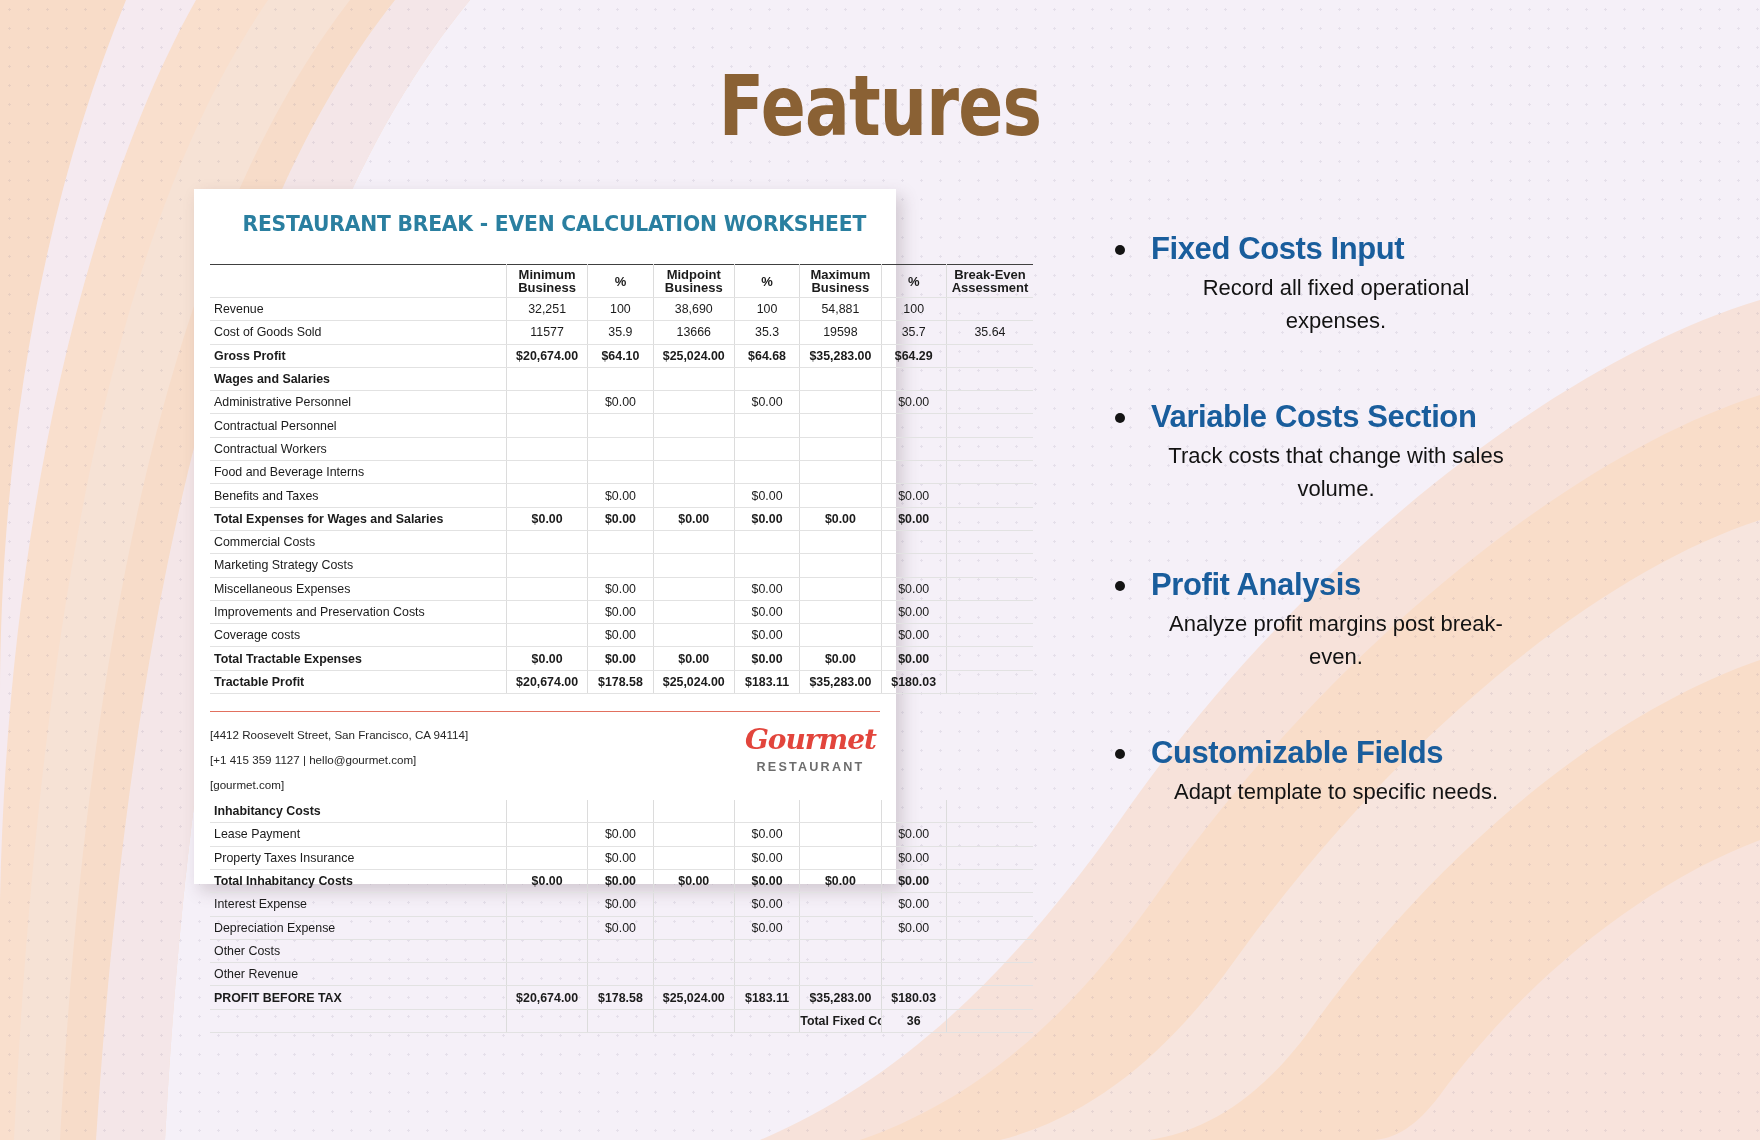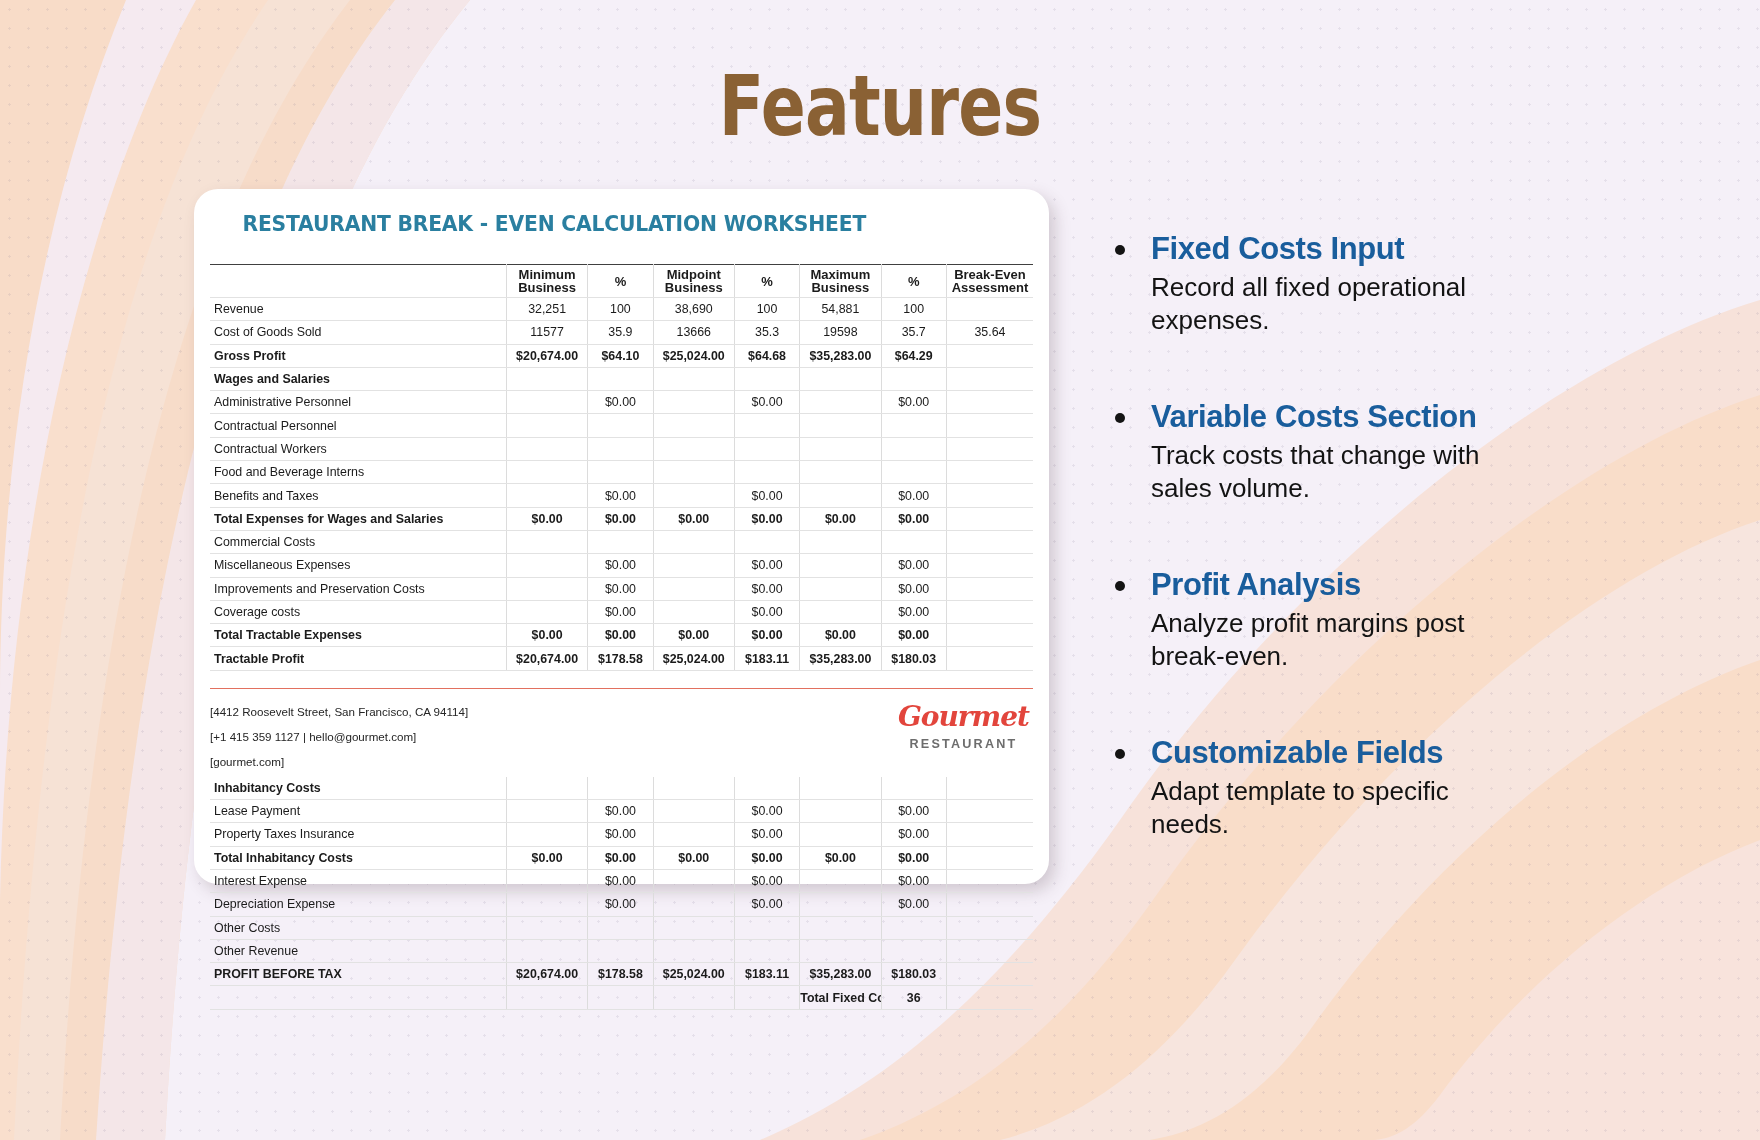--- a/index.html
+++ b/index.html
@@ -21,24 +21,23 @@
     font-weight:bold;
     font-size:83px;
     letter-spacing:-1px;
     color:#8a6134;
     transform:scaleX(.80);
     transform-origin:50% 50%;
   }
 
   
   #worksheet{
-    position:absolute;left:194px;top:189px;width:855px;height:695px;z-index:6;
+    position:absolute;left:194px;top:189px;width:702px;height:695px;z-index:6;
     background:#ffffff;
     box-shadow:6px 7px 16px rgba(80,60,70,.22);
-    border-radius:24px;
   }
   #ws-title{
     font-family:"DejaVu Sans", sans-serif;
     font-weight:bold;
     font-size:20.5px;
     color:#2a7fa0;
     letter-spacing:-.2px;
     padding:23px 0 0 49px;
     white-space:nowrap;
     transform:scaleX(.99);
@@ -100,22 +99,22 @@
   .feat .bullet{
     width:10px;height:10px;border-radius:50%;background:#141414;
     margin:14px 26px 0 0;flex:0 0 auto;
   }
   .feat .ftxt{flex:1 1 auto;}
   .feat .fhead{
     font-family:"Liberation Sans", sans-serif;font-weight:bold;font-size:31px;
     color:#195d9c;line-height:36px;letter-spacing:-.4px;
   }
   .feat .fbody{
-    font-family:"Liberation Sans", sans-serif;font-size:26px;color:#131313;
-    line-height:33px;margin-top:4px;max-width:370px;
+    font-family:"Liberation Sans", sans-serif;font-size:22px;color:#131313;
+    line-height:33px;margin-top:4px;max-width:370px;text-align:center;
   }
 </style>
 </head>
 <body>
 
 <svg id="bg-waves" viewBox="0 0 1760 1140" preserveAspectRatio="none">
   <rect x="0" y="0" width="1760" height="1140" fill="#f5f0f8"></rect>
 
   <path d="M0,0 L470,0 C330,170 200,480 165,1140 L0,1140 Z" fill="#f7dcc9"></path>
   <path d="M0,0 L350,0 C215,175 95,490 60,1140 L0,1140 Z" fill="#f6e2d5"></path>
@@ -279,20 +278,30 @@
           <td class="lbl">Commercial Costs</td>
           <td class="val"></td>
           <td class="val"></td>
           <td class="val"></td>
           <td class="val"></td>
           <td class="val"></td>
           <td class="val"></td>
           <td class="val"></td>
         </tr>
         <tr>
+          <td class="lbl">Marketing Strategy Costs</td>
+          <td class="val"></td>
+          <td class="val"></td>
+          <td class="val"></td>
+          <td class="val"></td>
+          <td class="val"></td>
+          <td class="val"></td>
+          <td class="val"></td>
+        </tr>
+        <tr>
           <td class="lbl">Miscellaneous Expenses</td>
           <td class="val"></td>
           <td class="val">$0.00</td>
           <td class="val"></td>
           <td class="val">$0.00</td>
           <td class="val"></td>
           <td class="val">$0.00</td>
           <td class="val"></td>
         </tr>
         <tr>

